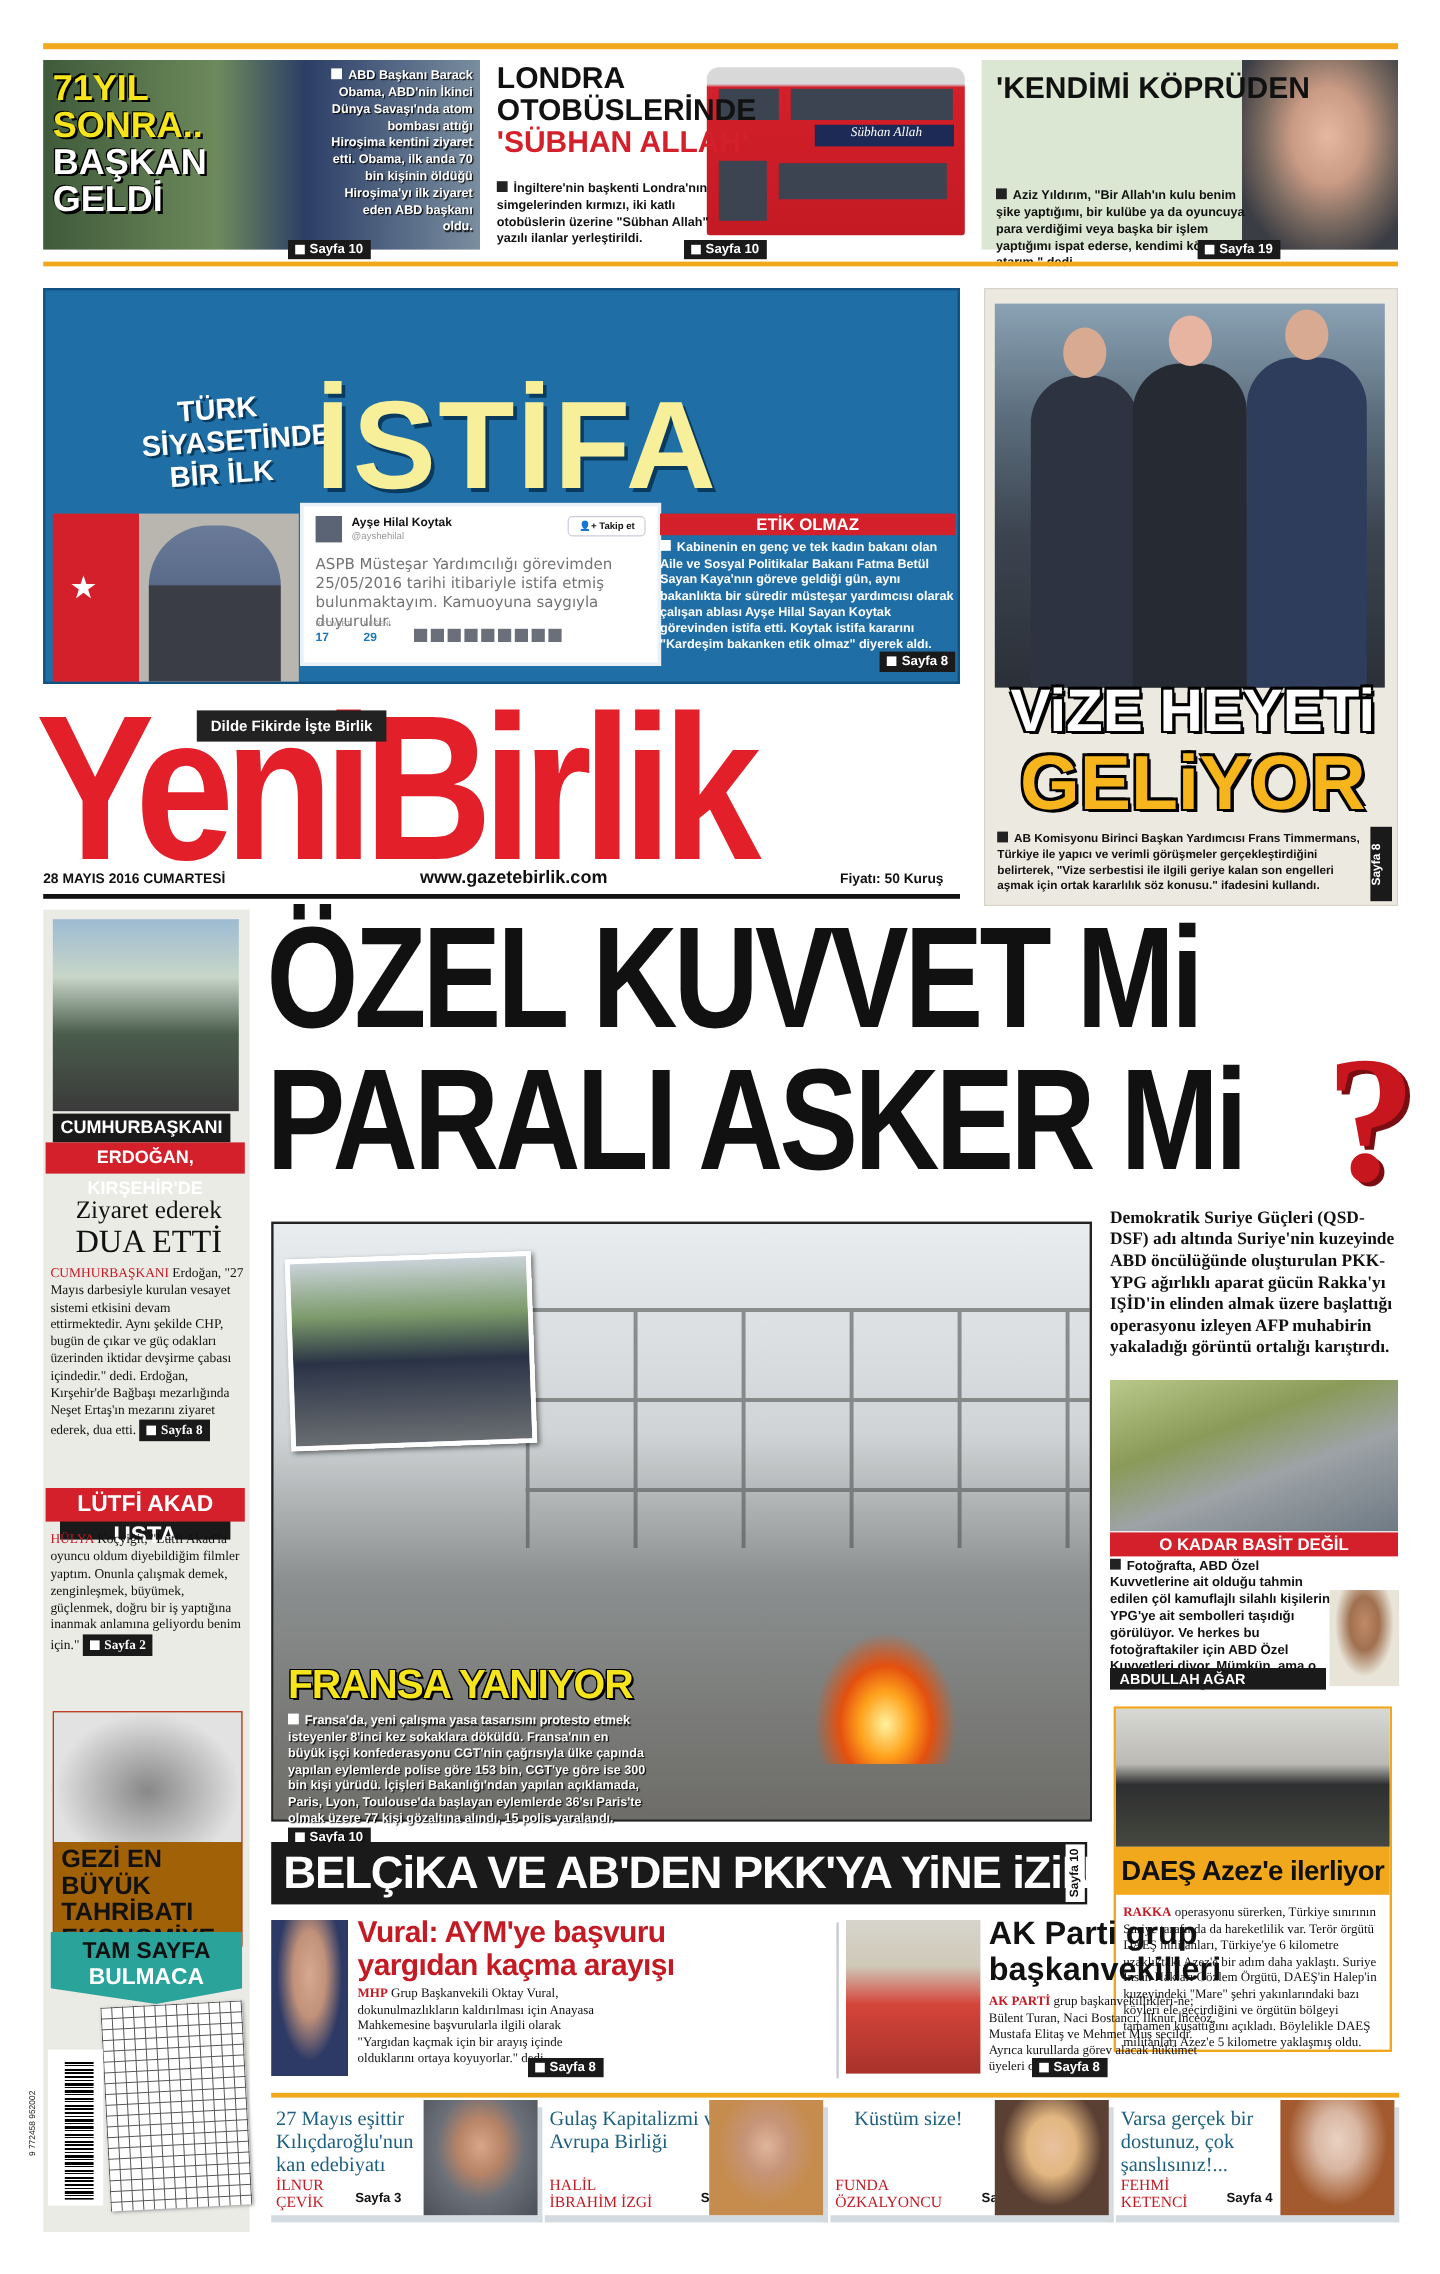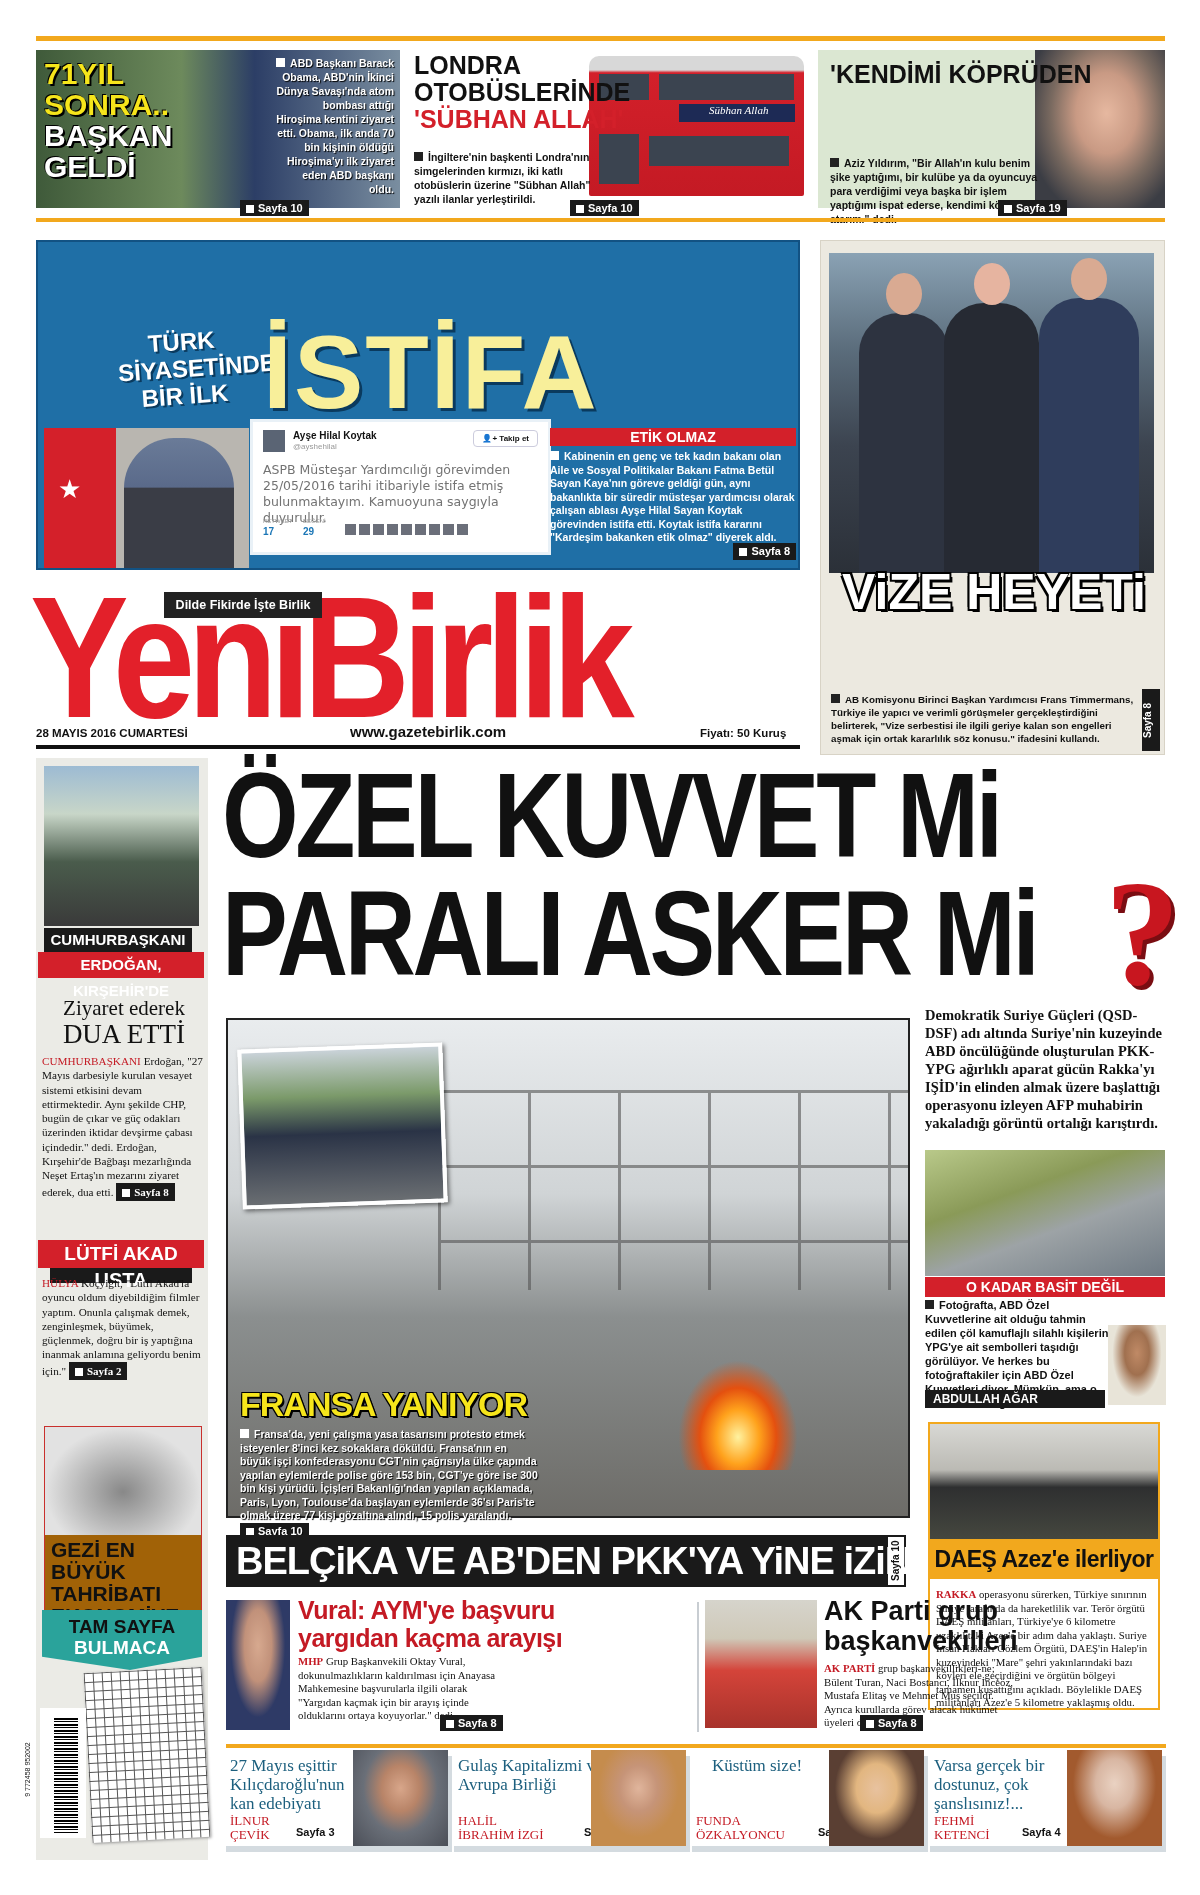--- a/index.html
+++ b/index.html
@@ -228,20 +228,21 @@
         <div class="hd"></div>
       </div>
     <div class="p" style="left:115px;width:95px;height:270px;background:#262a33">
         <div class="hd" style="background:#e6b4a0"></div>
       </div>
     <div class="p" style="left:210px;width:100px;height:275px;background:#2f3d5c">
         <div class="hd"></div>
       </div>
   </div>
   <div class="h1">ViZE HEYETi</div>
+  <div class="h2">GELiYOR</div>
   <div class="txt"><span class="sq"></span><span>AB Komisyonu Birinci Başkan Yardımcısı Frans Timmermans, Türkiye ile yapıcı ve verimli görüşmeler gerçekleştirdiğini belirterek, "Vize serbestisi ile ilgili geriye kalan son engelleri aşmak için ortak kararlılık söz konusu." ifadesini kullandı.</span></div>
   <div class="vs">Sayfa 8</div>
 </div>
 
 <div id="logo" class="abs">YeniBirlik</div>
 <div id="tagline" class="abs">Dilde Fikirde İşte Birlik</div>
 <div id="date" class="abs">28 MAYIS 2016 CUMARTESİ</div>
 <div id="url" class="abs">www.gazetebirlik.com</div>
 <div id="price" class="abs">Fiyatı: 50 Kuruş</div>
 <div id="mrule" class="abs"></div>

